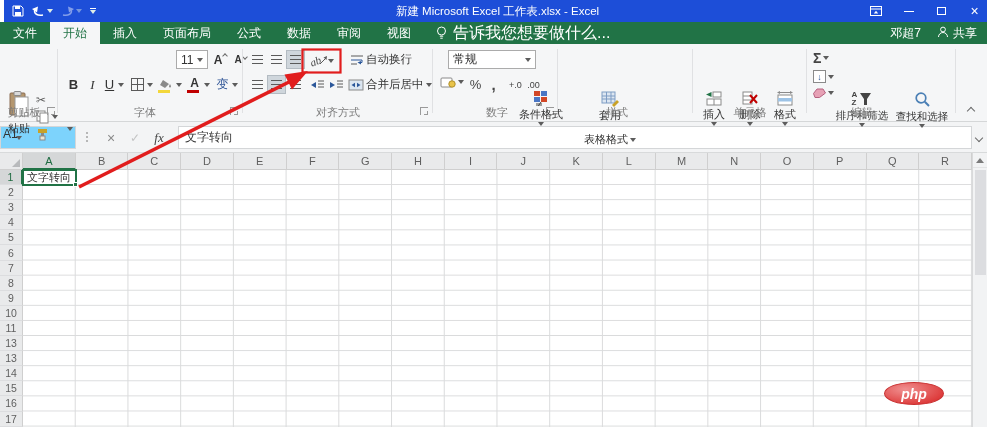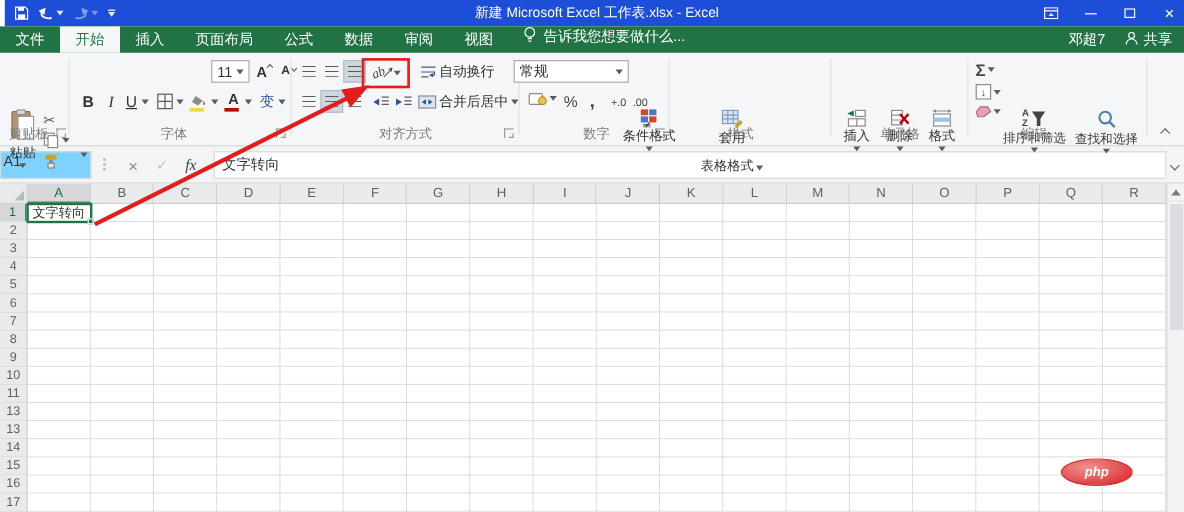--- a/index.html
+++ b/index.html
@@ -16,21 +16,21 @@
 .qitem{display:flex;align-items:center;gap:2px}
 .title{position:absolute;left:0;right:0;top:0;height:22px;line-height:22px;text-align:center;font-size:11.5px}
 .winctl{position:absolute;right:0;top:0;height:22px;display:flex;align-items:center}
 .winbtn{width:33px;height:22px;display:flex;align-items:center;justify-content:center;font-size:12px;color:#fff}
 .minbar{width:10px;height:1px;background:#fff}
 .maxbox{width:9px;height:8px;border:1px solid #fff}
 
 #tabrow{position:absolute;left:0;top:22px;width:987px;height:22px;background:#217346;display:flex;align-items:stretch;color:#fff;font-size:12px;z-index:6}
 .tab{padding:0 13px;display:flex;align-items:center}
 .tab.active{background:#f5f6f7;color:#217346}
-.tellme{display:flex;align-items:flex-start;gap:6px;padding:0 12px;font-size:12px}
+.tellme{display:flex;align-items:flex-end;gap:6px;padding:0 12px;font-size:16px}
 .tabright{margin-left:auto;display:flex;align-items:center;gap:16px;padding-right:10px;font-size:12px}
 .shareb{display:flex;align-items:center;gap:4px}
 
 #ribbon{position:absolute;left:0;top:44px;width:987px;height:78px;background:#f5f6f7;border-bottom:1px solid #d5d7d8;font-size:12px;z-index:5}
 .gdiv{position:absolute;top:5px;height:64px;width:1px;background:#e0e1e3}
 .glabel{position:absolute;top:62px;height:13px;font-size:11px;color:#7b7b7b;text-align:center;line-height:13px}
 .lnch{position:absolute;top:63px;width:8px;height:8px;border-top:1px solid #9a9a9a;border-left:1px solid #9a9a9a}
 .lnch::after{content:"";position:absolute;right:0;bottom:0;width:3px;height:3px;border-right:1px solid #9a9a9a;border-bottom:1px solid #9a9a9a}
 .combo{position:absolute;height:19px;background:#fff;border:1px solid #ababab;display:flex;align-items:center;padding:0 4px;font-size:12px;color:#333}
 .combo .car{margin-left:auto}
@@ -64,21 +64,21 @@
 .rowh.sel{background:#d5d7d8;border-right:2px solid #217346;color:#1e6b41}
 #gridbg{position:absolute;left:23px;top:170px;width:949px;height:257px;background-image:linear-gradient(to right,#dadbdc 1px,transparent 1px),linear-gradient(to bottom,#dadbdc 1px,transparent 1px);background-size:52.72px 15.1px;background-position:-1px -1px;z-index:1}
 #acell{position:absolute;left:22px;top:169px;width:55px;height:17px;border:2px solid #217346;background:#fff;font-size:11px;display:flex;align-items:center;padding-left:3px;z-index:3}
 #handle{position:absolute;left:73px;top:182px;width:5px;height:5px;background:#217346;border:1px solid #fff;z-index:4}
 #vscroll{position:absolute;left:972px;top:153px;width:15px;height:274px;background:#f2f3f4;border-left:1px solid #d9dadb;z-index:3}
 .sbtn{width:14px;height:15px;display:flex;align-items:center;justify-content:center;border-bottom:1px solid #e3e4e5}
 .tri-up{width:0;height:0;border-left:4px solid transparent;border-right:4px solid transparent;border-bottom:5px solid #7a7a7a}
 .sthumb{position:absolute;left:2px;top:17px;width:11px;height:105px;background:#dcdde0}
 
 #wm{position:absolute;left:884px;top:382px;display:flex;align-items:center;gap:4px;z-index:20}
-.wmball{width:60px;height:23px;border-radius:50%;background:radial-gradient(ellipse at 35% 30%,#f09090,#dd3b3b 75%);border:1px solid #c83030;color:#fff;font-style:italic;font-weight:bold;font-size:11px;display:flex;align-items:center;justify-content:center}
+.wmball{width:60px;height:23px;border-radius:50%;background:radial-gradient(ellipse at 35% 30%,#f09090,#dd3b3b 75%);border:1px solid #c83030;color:#fff;font-style:italic;font-weight:bold;font-size:14px;display:flex;align-items:center;justify-content:center}
 .wmtext{font-size:16px;font-weight:bold;color:#3f3f3f;letter-spacing:1px}
 
 #anno{position:absolute;left:0;top:0;width:987px;height:427px;pointer-events:none;z-index:50}
 .ital{font-style:italic;font-family:"Liberation Serif",serif}
 .dim{opacity:.45}
 </style>
 </head>
 <body>
 
 <div id="titlebar">
@@ -302,21 +302,21 @@
         <polygon points="3.5,6 7,3.8 7,8.2" fill="#2b579a"></polygon>
         <polygon points="12.5,6 9,3.8 9,8.2" fill="#2b579a"></polygon>
       </svg>
     <span class="txt">合并后居中</span>
     <span class="car"></span>
   </span>
   <span class="glabel" style="left:308px;width:60px">对齐方式</span>
   <span class="lnch" style="left:420px"></span>
   <div class="gdiv" style="left:432px"></div>
 
-  <div class="combo" style="left:428px;top:6px;width:96px">
+  <div class="combo" style="left:448px;top:6px;width:88px">
     <span>常规</span>
       <span class="car"></span>
   </div>
   <span class="mini" style="left:440px;top:32px">
     <svg width="16" height="12" viewBox="0 0 16 12">
         <rect x="1" y="2" width="11" height="9" rx="1" fill="#fff" stroke="#8a8a8a"></rect>
         <circle cx="12" cy="8" r="3.2" fill="#e8c34a" stroke="#b08f2a"></circle>
       </svg>
     <span class="car"></span>
   </span>

